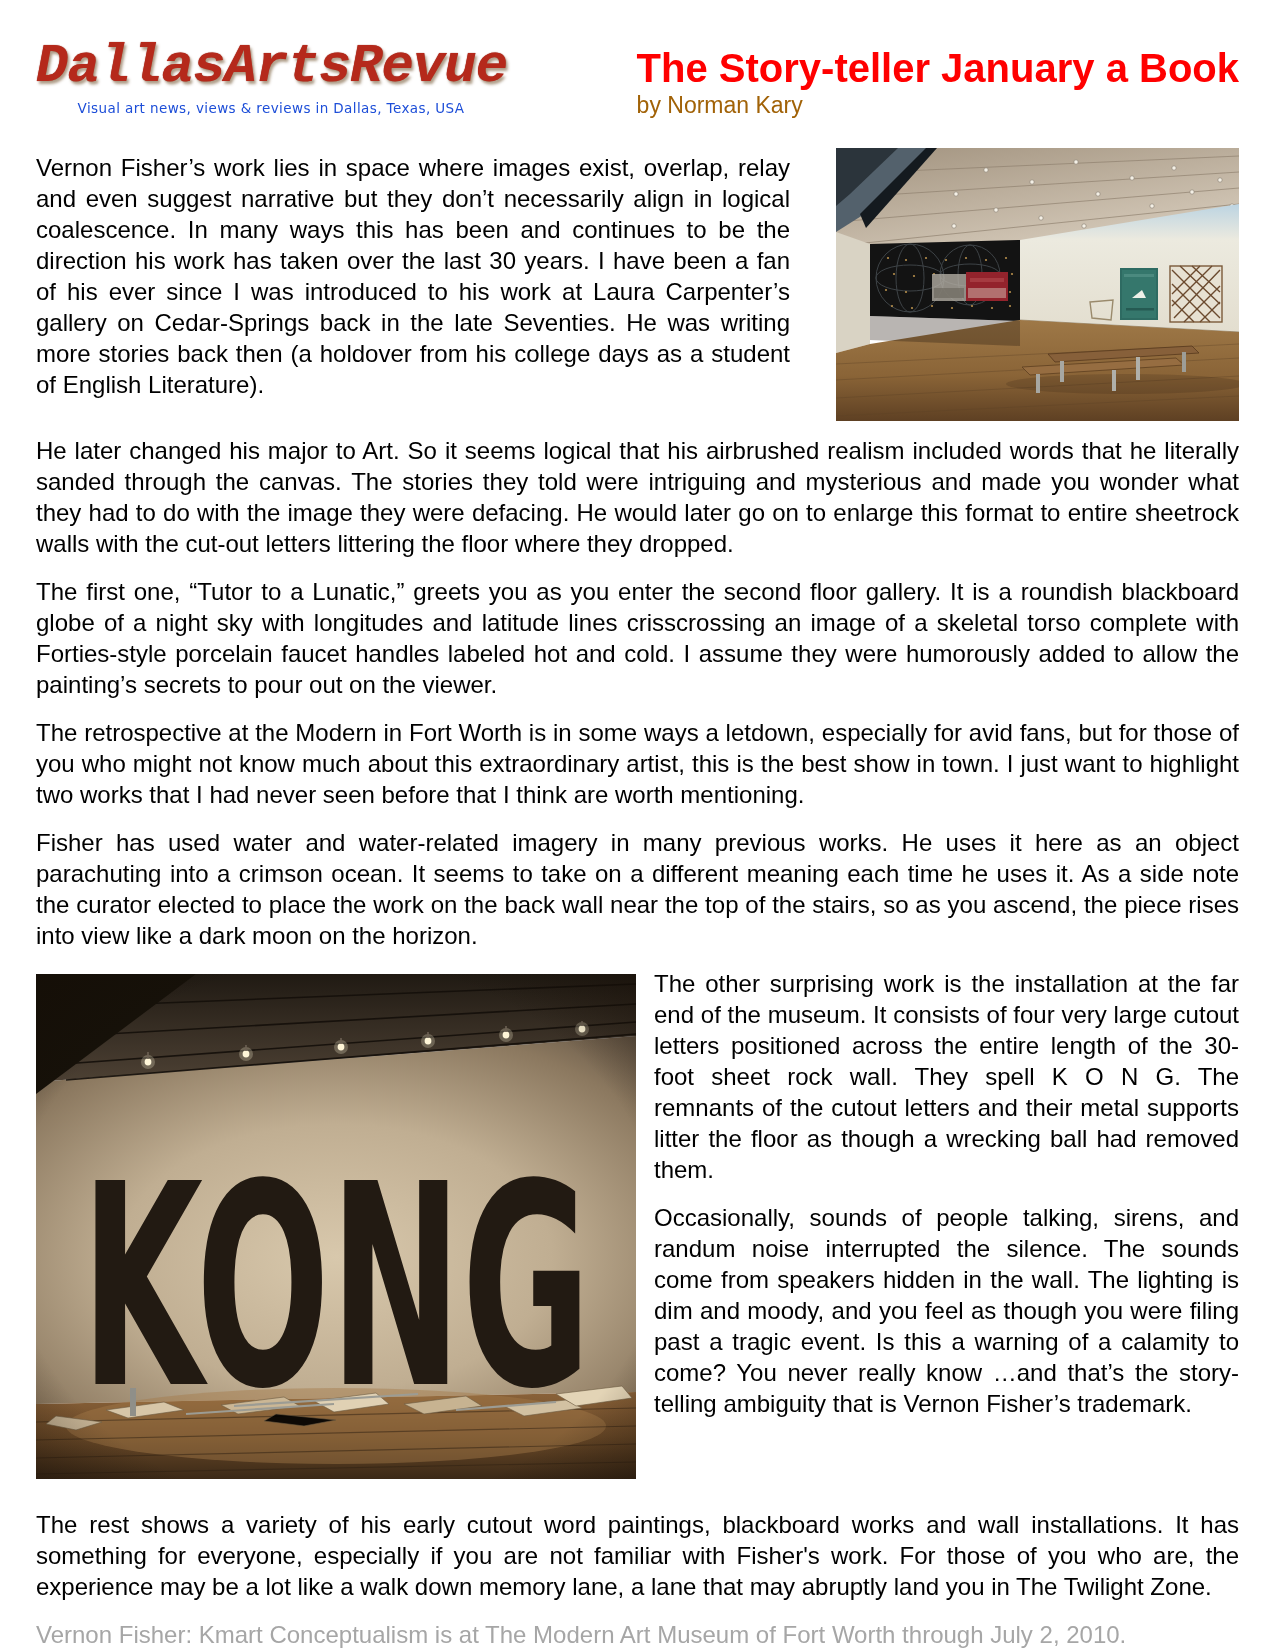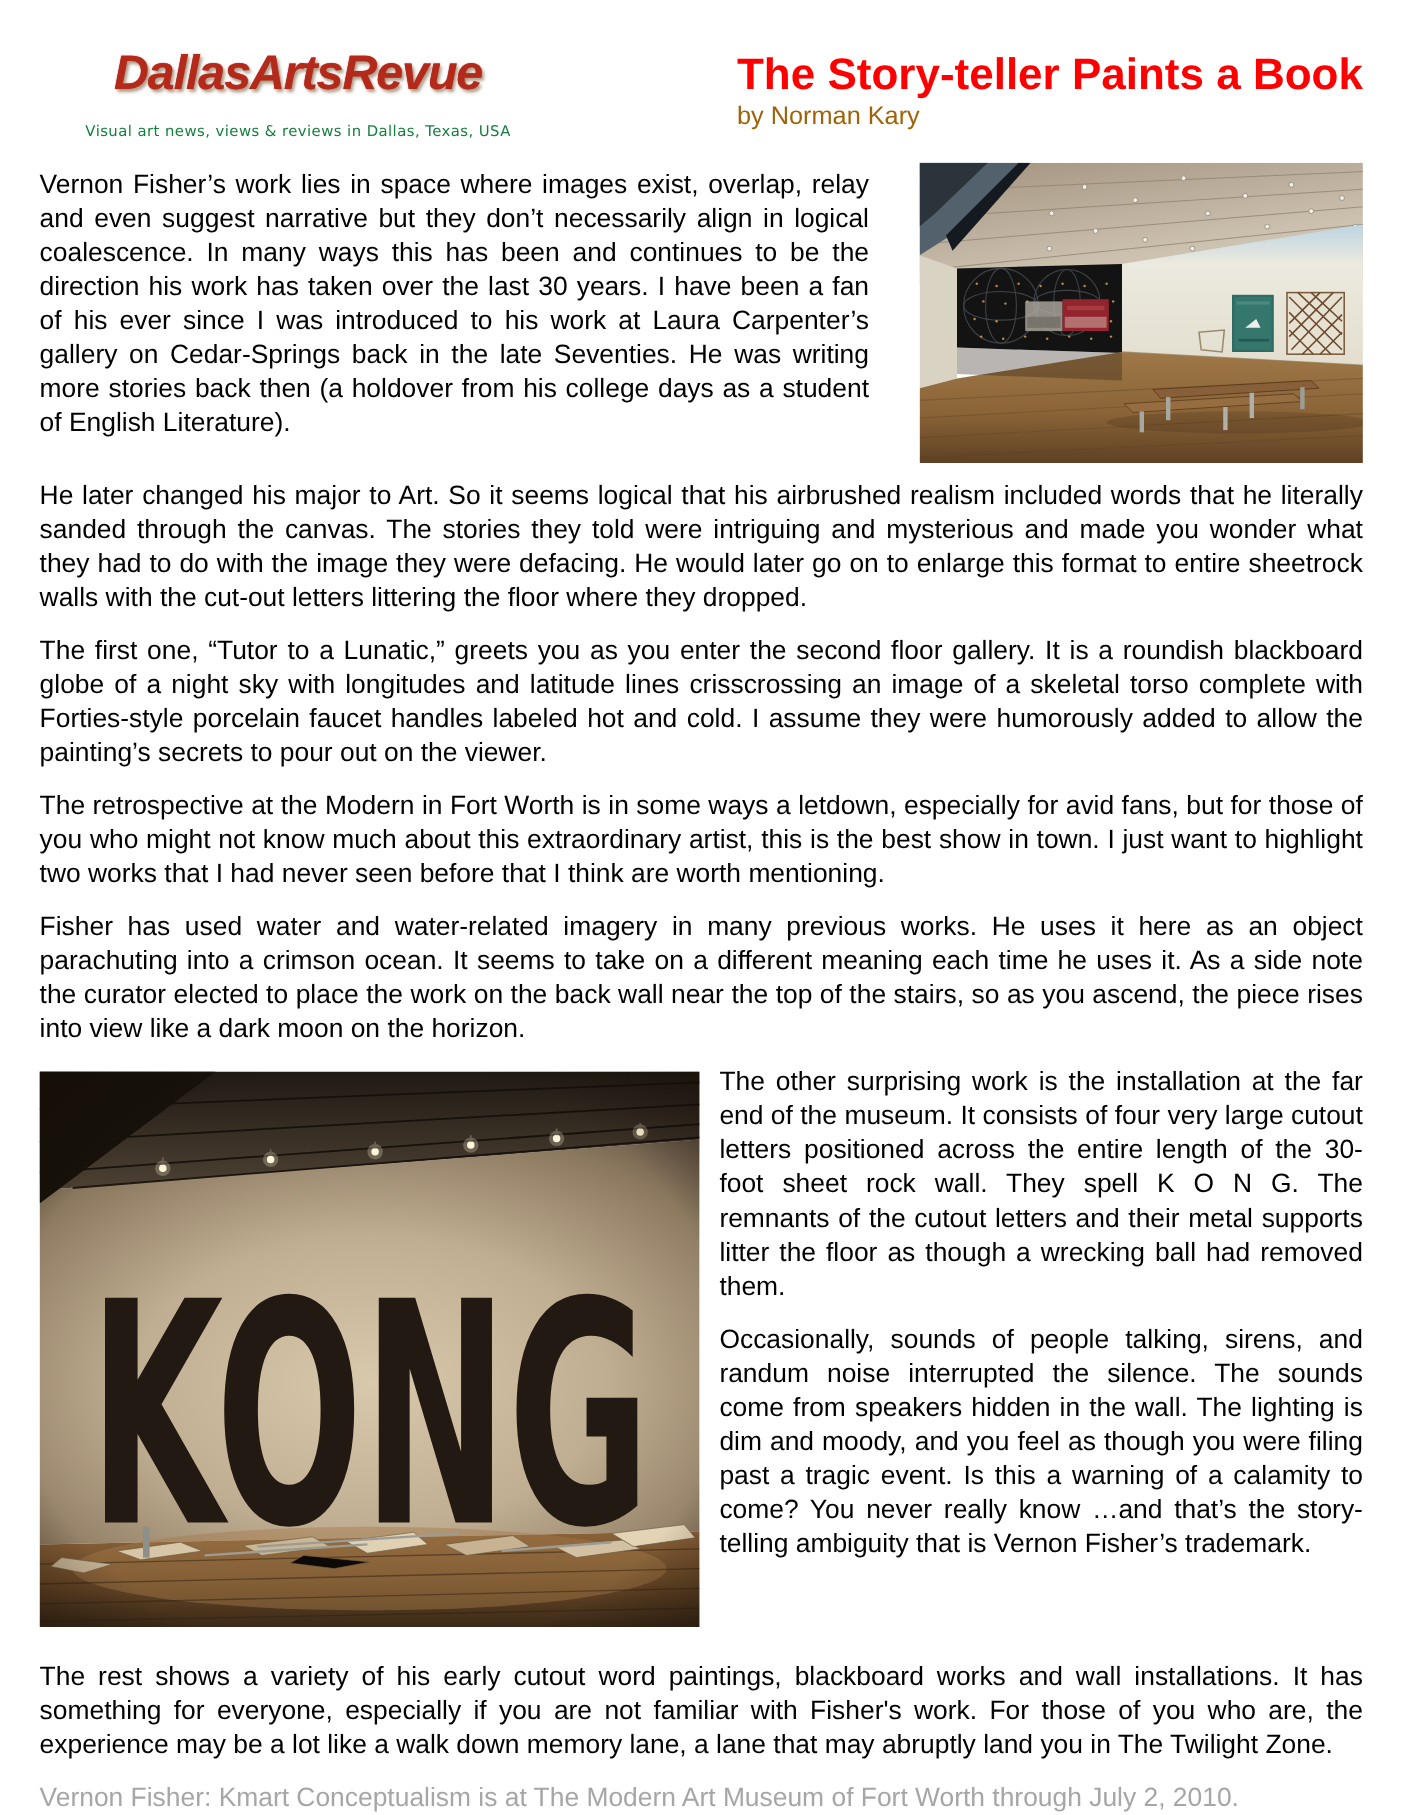--- a/index.html
+++ b/index.html
@@ -6,28 +6,28 @@
   body{
     width:1275px;height:1650px;background:#ffffff;overflow:hidden;
     font-family:"Liberation Sans", sans-serif;color:#000;
   }
   .page{position:relative;width:1203px;margin:0 auto;padding-top:38px;}
 
   
   .masthead{display:flex;justify-content:space-between;align-items:flex-start;height:100px;}
   .logo-block{width:470px;text-align:center;}
   .logo-text{
-    font-family:Liberation Sans, sans-serif;font-style:italic;font-weight:bold;
-    font-size:44px;line-height:58px;color:#b5291b;letter-spacing:-1px;
+    font-family:Liberation Mono, monospace;font-style:italic;font-weight:bold;
+    font-size:54px;line-height:58px;color:#b5291b;letter-spacing:-1px;
     text-shadow:2px 3px 3px rgba(160,140,115,0.85), 0 0 1px #8e1f12;
     white-space:nowrap;
   }
   .tagline{
-    font-family:"DejaVu Sans", sans-serif;font-size:13.5px;color:#15803d;
-    letter-spacing:.4px;margin-top:16px;
+    font-family:"DejaVu Sans", sans-serif;font-size:13.5px;color:#1d4ed8;
+    letter-spacing:.4px;margin-top:4px;
   }
   .head-block{padding-top:8px;}
   .article-title{
     font-size:40px;font-weight:bold;color:#ff0000;line-height:44px;white-space:nowrap;
   }
   .byline{font-size:23px;color:#a16207;margin-top:2px;}
 
   
   .article{margin-top:14px;}
   .article p{
@@ -46,21 +46,21 @@
 <body>
 
 <div class="page">
 
   <div class="masthead">
     <div class="logo-block">
       <div class="logo-text">DallasArtsRevue</div>
       <div class="tagline">Visual art news, views &amp; reviews in Dallas, Texas, USA</div>
     </div>
     <div class="head-block">
-      <div class="article-title">The Story-teller Paints a Book</div>
+      <div class="article-title">The Story-teller January a Book</div>
       <div class="byline">by Norman Kary</div>
     </div>
   </div>
 
   <div class="article">
 
     <figure class="gallery-figure">
       <svg viewBox="0 0 403 273" preserveAspectRatio="none" aria-label="Gallery at the Modern with large blackboard mural, ocean painting and wooden bench">
         <defs>
           <linearGradient id="gceil" x1="0" y1="0" x2="0.6" y2="1">

